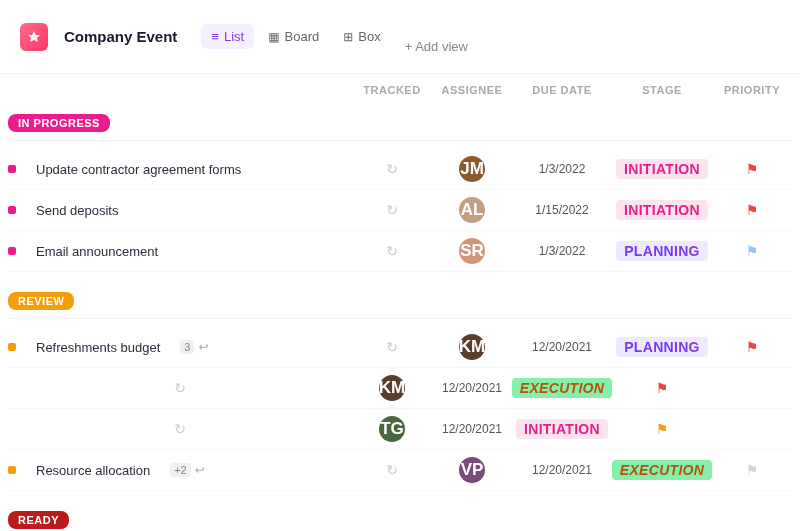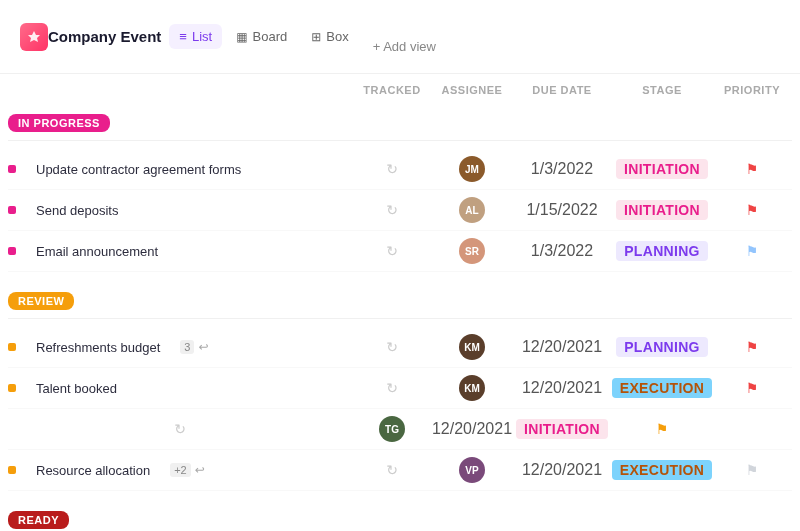--- a/index.html
+++ b/index.html
@@ -12,20 +12,21 @@
       height: 531px;
       overflow: hidden;
     }
 
     
     .header {
       display: flex;
       align-items: center;
       padding: 14px 20px;
       border-bottom: 1px solid #f0f0f0;
+      gap: 16px;
     }
     .app-icon {
       width: 28px;
       height: 28px;
       background: linear-gradient(135deg, #ff6b8a, #ff3366);
       border-radius: 6px;
       display: flex;
       align-items: center;
       justify-content: center;
       color: white;
@@ -158,50 +159,50 @@
       font-size: 14px;
     }
     .avatar {
       width: 26px;
       height: 26px;
       border-radius: 50%;
       object-fit: cover;
       display: flex;
       align-items: center;
       justify-content: center;
-      font-size: 10px;
+      font-size: 17px;
       color: white;
       font-weight: 600;
       flex-shrink: 0;
     }
     .avatar-1 { background: #8b5a2b; }
     .avatar-2 { background: #c0a080; }
     .avatar-3 { background: #d4967a; }
     .avatar-4 { background: #5a3e2b; }
     .avatar-5 { background: #4a6741; }
     .avatar-6 { background: #7a4a7a; }
 
     .due-date {
       color: #555;
-      font-size: 16px;
+      font-size: 12px;
       text-align: center;
     }
 
     .stage-badge {
       display: inline-flex;
       justify-content: center;
       padding: 2px 8px;
       border-radius: 4px;
       font-size: 14px;
       font-weight: 600;
       letter-spacing: 0.3px;
     }
     .stage-initiation { background: #fce4ec; color: #e91e8c; }
     .stage-planning { background: #ede9fe; color: #7c3aed; }
-    .stage-execution { background: #7dd3fc; color: #b45309; }
+    .stage-execution { background: #86efac; color: #b45309; font-style: italic; }
 
     .priority-icon {
       display: flex;
       justify-content: center;
       align-items: center;
       font-size: 14px;
     }
     .priority-red { color: #ef4444; }
     .priority-yellow { color: #f59e0b; }
     .priority-gray { color: #d1d5db; }
@@ -337,24 +338,20 @@
           <div class="avatar avatar-4">KM</div>
         </div>
       <div class="col-center due-date">12/20/2021</div>
       <div class="col-center">
           <span class="stage-badge stage-planning">PLANNING</span>
         </div>
       <div class="col-center priority-icon priority-red">⚑</div>
     </div>
 
     <div class="task-row">
-      <div class="task-name">
-        <div class="task-dot dot-orange"></div>
-        <span>Talent booked</span>
-      </div>
       <div class="col-center">
           <span class="track-icon">↻</span>
         </div>
       <div class="col-center">
           <div class="avatar avatar-4">KM</div>
         </div>
       <div class="col-center due-date">12/20/2021</div>
       <div class="col-center">
           <span class="stage-badge stage-execution">EXECUTION</span>
         </div>

